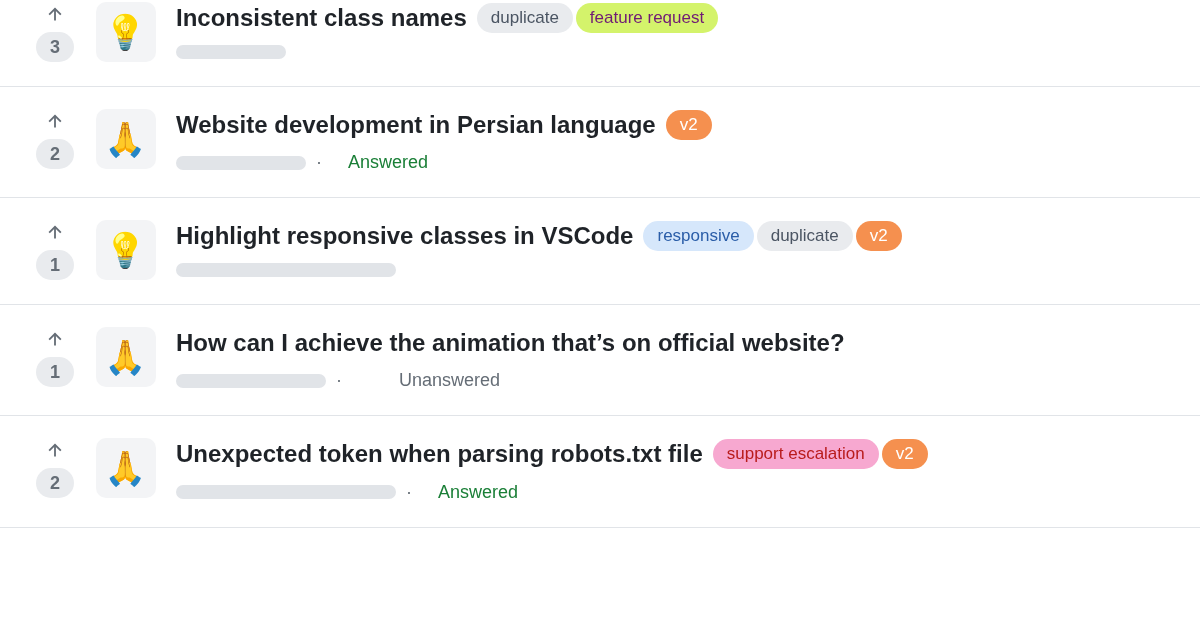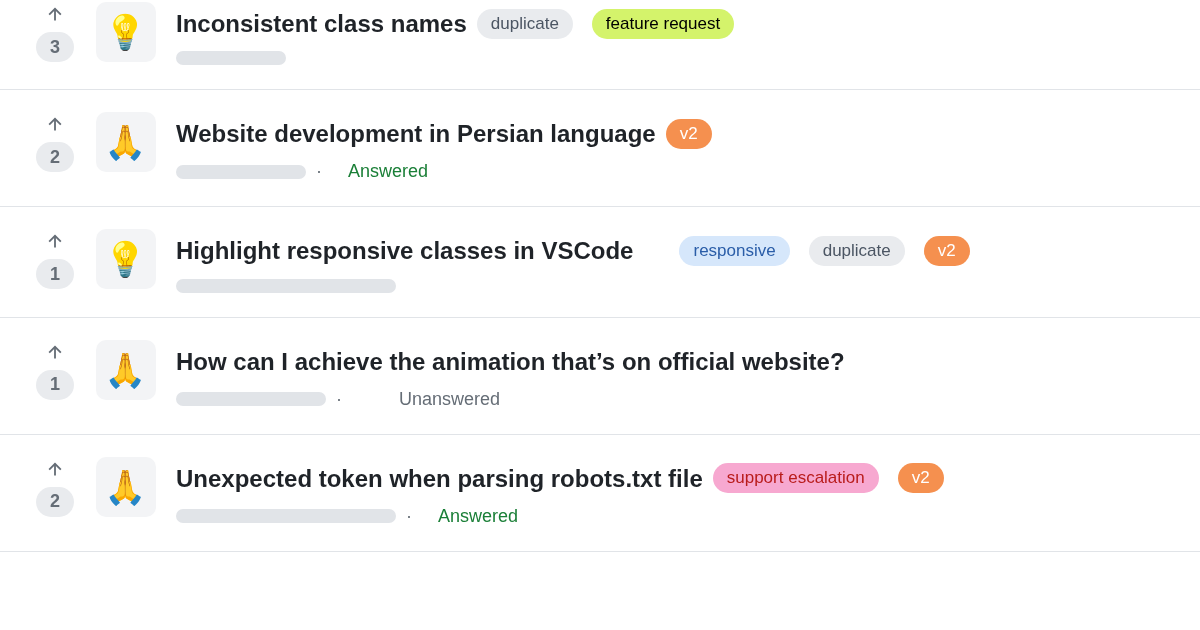--- a/index.html
+++ b/index.html
@@ -58,37 +58,37 @@
     display: flex;
     align-items: center;
     justify-content: center;
     font-size: 34px;
     flex-shrink: 0;
     margin-top: 2px;
   }
   .content {
     flex: 1;
     min-width: 0;
-    padding-top: 8px;
+    padding-top: 2px;
   }
   .title-line {
     display: flex;
     align-items: center;
     flex-wrap: wrap;
     gap: 10px;
   }
   .title {
     font-size: 24px;
     font-weight: 600;
     color: #1f2328;
     line-height: 1.3;
   }
   .labels {
     display: flex;
-    gap: 19px;
+    gap: 3px;
     flex-wrap: wrap;
   }
   .label {
     display: inline-flex;
     align-items: center;
     height: 30px;
     padding: 0 14px;
     border-radius: 15px;
     font-size: 17px;
     font-weight: 500;
@@ -124,21 +124,21 @@
           </svg>
         </div>
         <div class="vote-count">3</div>
       </div>
       <div class="avatar">💡</div>
       <div class="content">
         <div class="title-line">
           <a class="title">Inconsistent class names</a>
           <span class="labels">
             <span class="label" style="background: rgb(233, 235, 238); color: rgb(75, 85, 99);">duplicate</span>
-            <span class="label" style="background: rgb(212, 243, 107); color: #000000;">feature request</span>
+            <span class="label" style="background: rgb(212, 243, 107); color: #701a75;">feature request</span>
           </span>
         </div>
         <div class="meta-line">
           <span class="skeleton" style="width: 110px;"></span>
         </div>
       </div>
     </div>
     <div class="row">
       <div class="vote">
         <div class="vote-arrow">
@@ -172,21 +172,21 @@
             <line x1="12" y1="7" x2="12" y2="21"></line>
           </svg>
         </div>
         <div class="vote-count">1</div>
       </div>
       <div class="avatar">💡</div>
       <div class="content">
         <div class="title-line">
           <a class="title">Highlight responsive classes in VSCode</a>
           <span class="labels">
-            <span class="label" style="background: rgb(214, 231, 251); color: rgb(42, 93, 168); margin-left: 36px;">responsive</span>
+            <span class="label" style="background: rgb(214, 231, 251); color: rgb(42, 93, 168);">responsive</span>
             <span class="label" style="background: rgb(233, 235, 238); color: rgb(75, 85, 99);">duplicate</span>
             <span class="label" style="background: rgb(245, 144, 79); color: rgb(255, 255, 255);">v2</span>
           </span>
         </div>
         <div class="meta-line">
           <span class="skeleton" style="width: 220px;"></span>
         </div>
       </div>
     </div>
     <div class="row">

